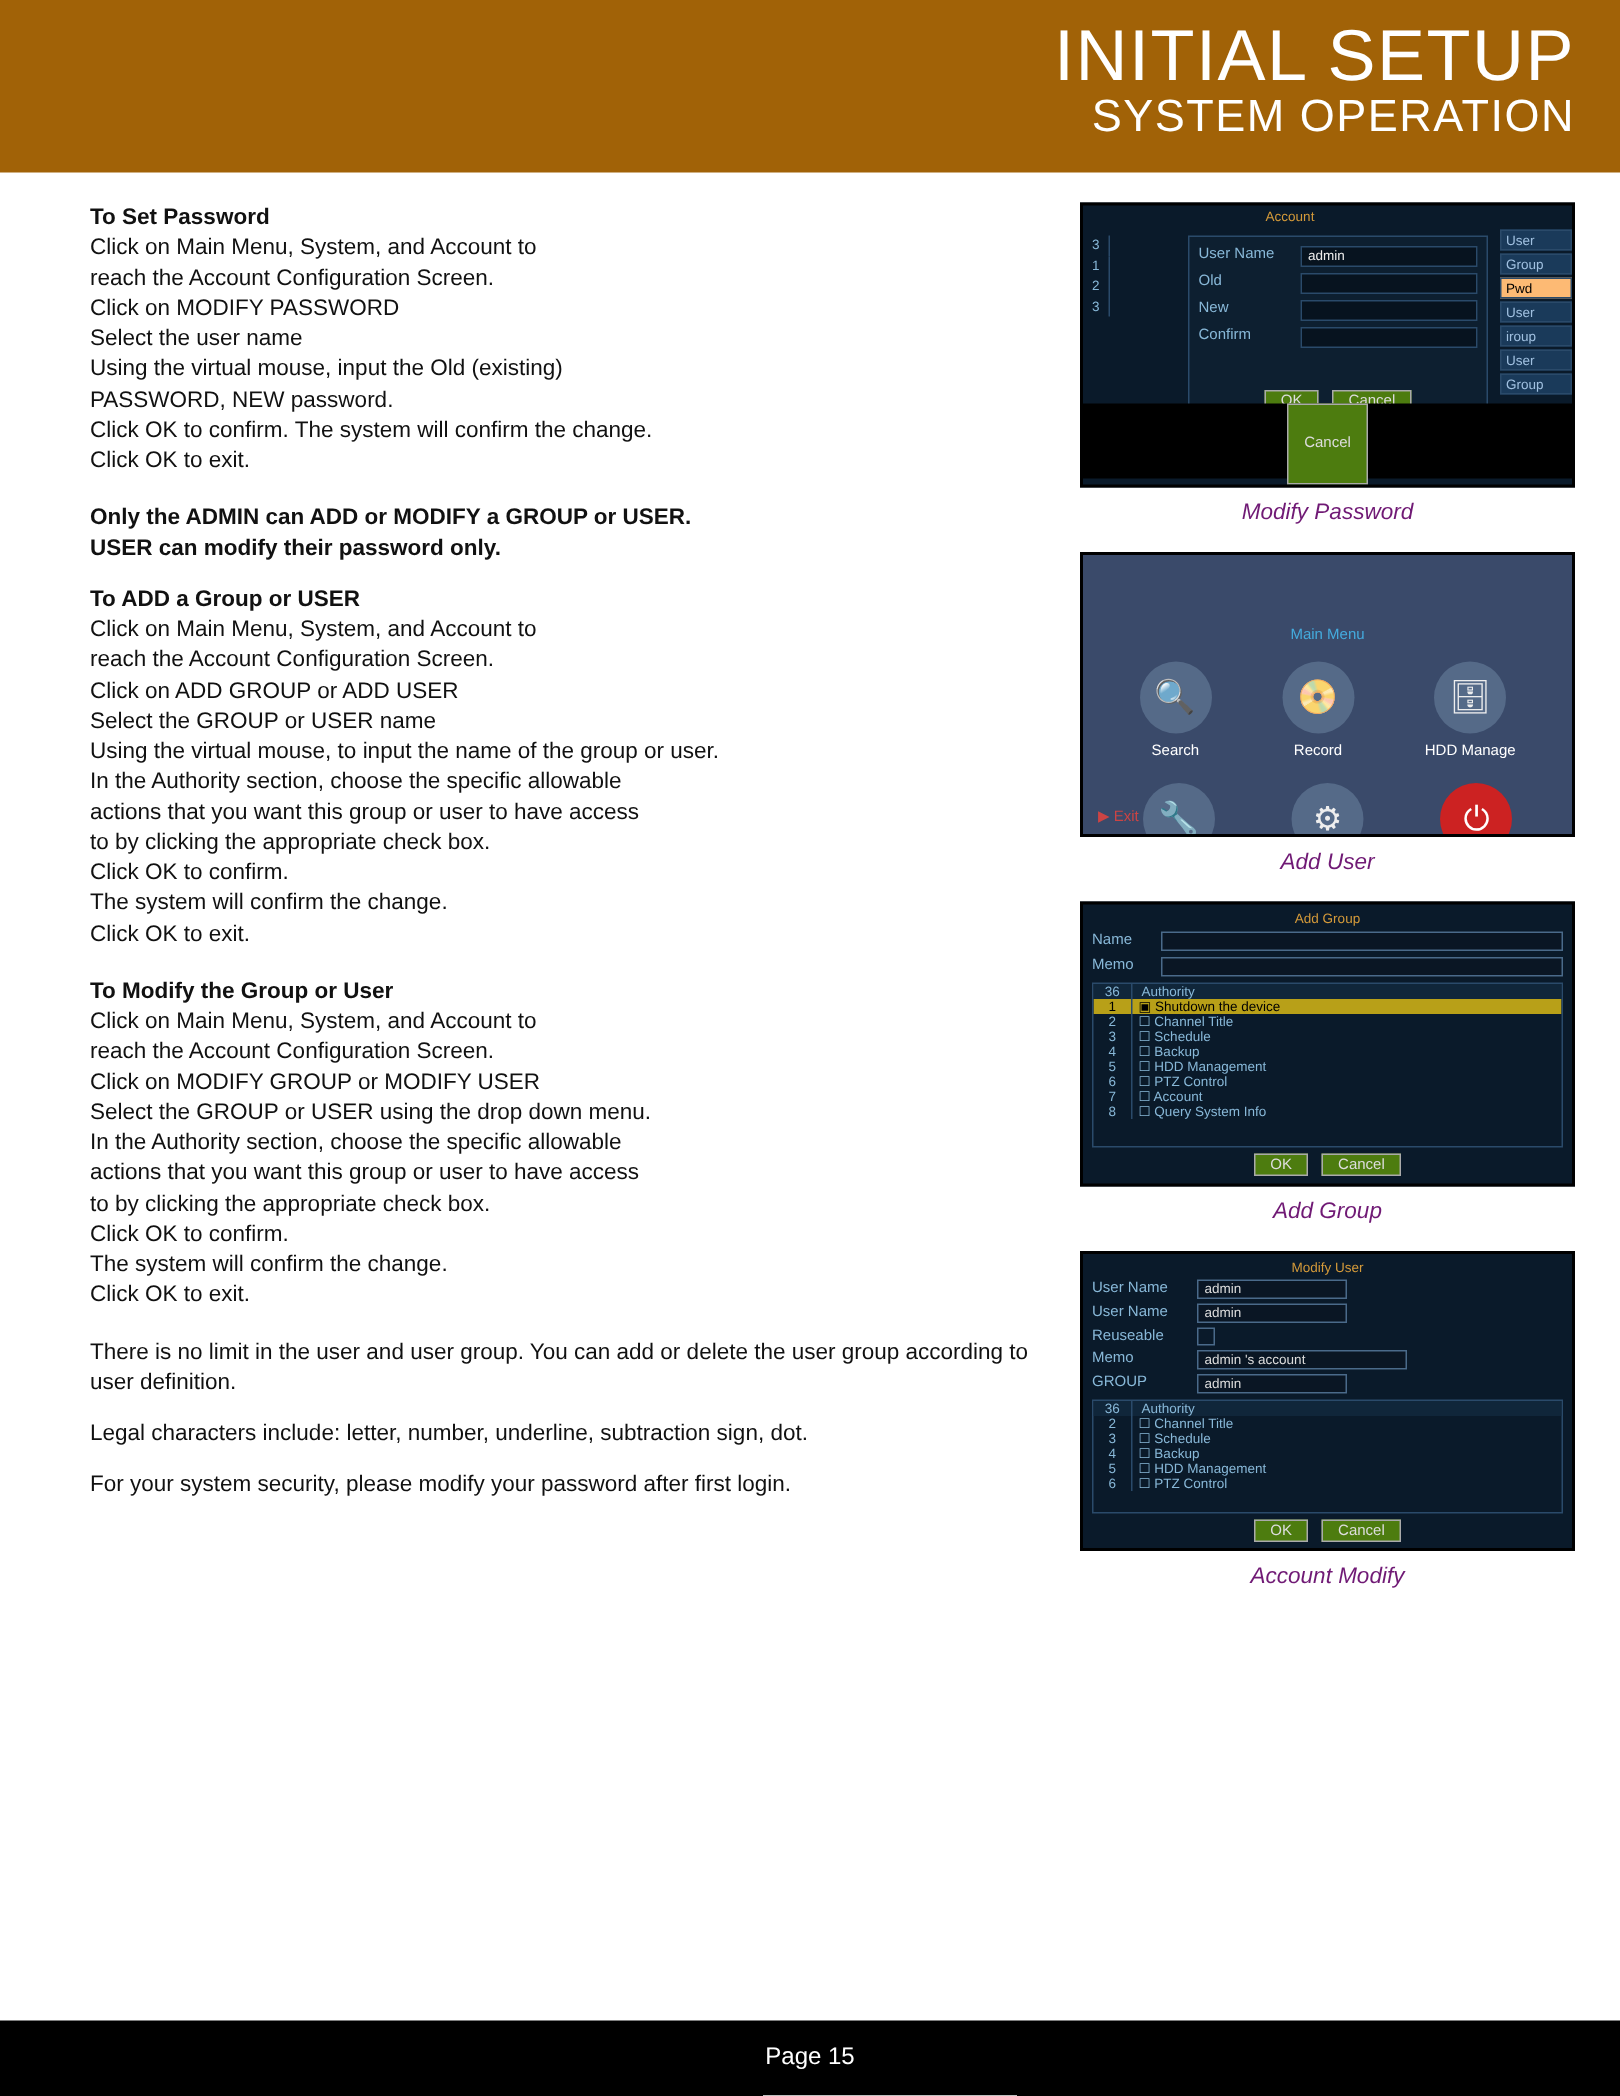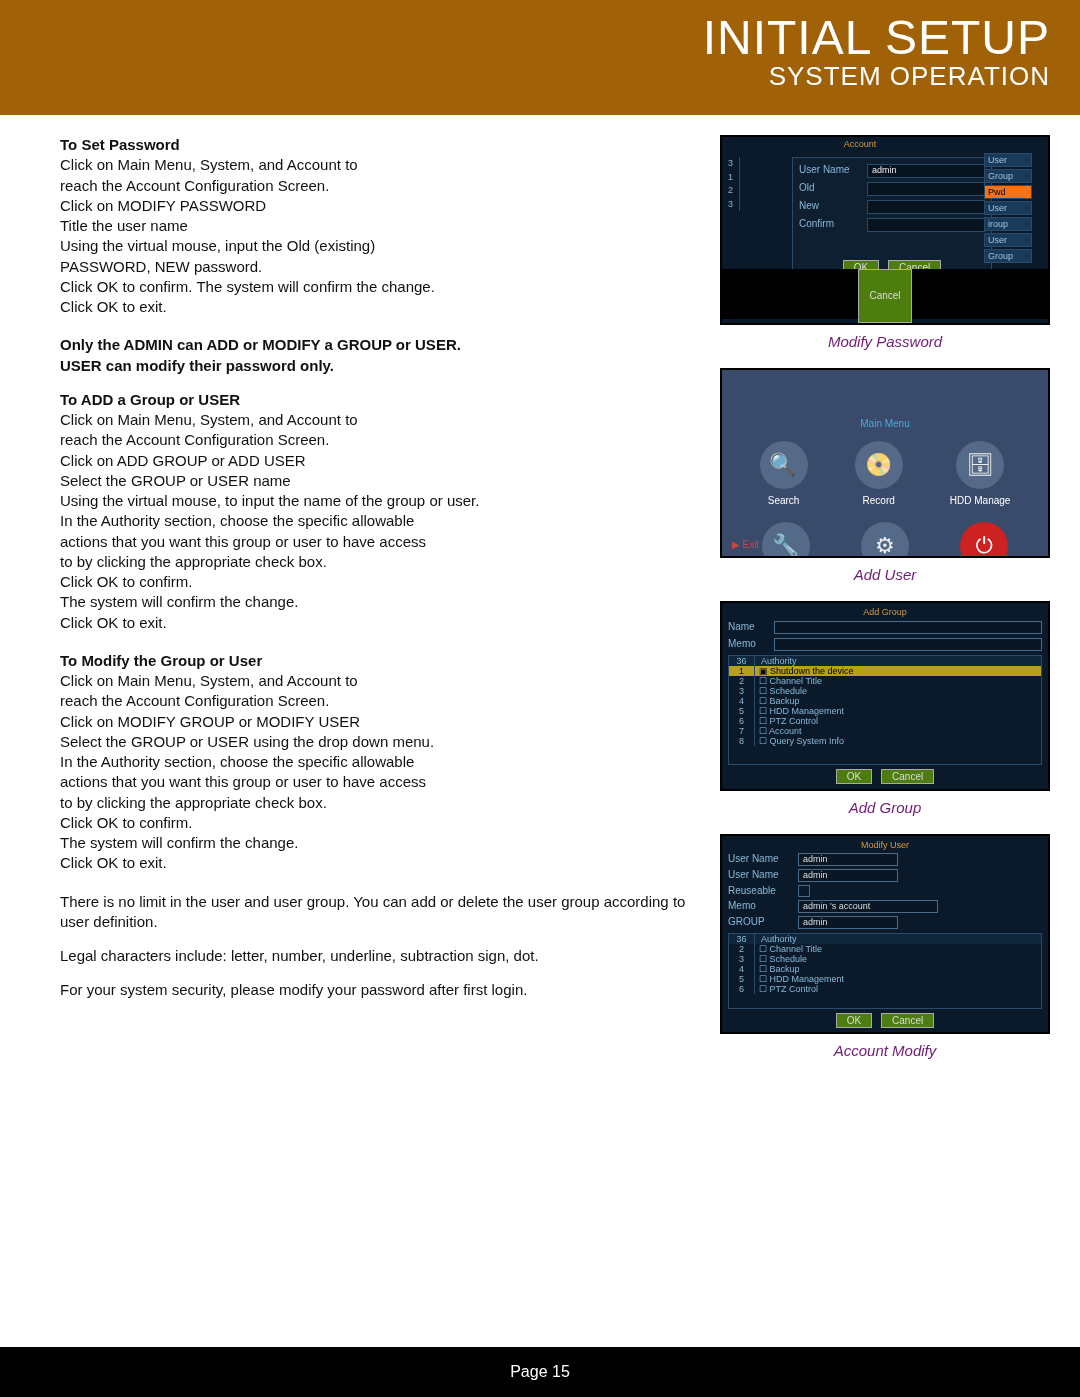--- a/index.html
+++ b/index.html
@@ -18,21 +18,21 @@
     color: #fff;
     text-align: right;
     padding: 10px 30px 0 0;
   }
   .header .title {
     font-size: 48px;
     font-weight: 400;
     letter-spacing: 1px;
   }
   .header .subtitle {
-    font-size: 26px;
+    font-size: 30px;
     font-weight: 400;
     letter-spacing: 1px;
     margin-top: -4px;
   }
   .content {
     display: flex;
     padding: 20px 30px 0 60px;
     gap: 30px;
   }
   .left-col {
@@ -63,28 +63,28 @@
   .caption {
     text-align: center;
     font-style: italic;
     font-size: 15px;
     margin-bottom: 10px;
     color: #701a75;
   }
   
   .ss1 { height: 190px; padding: 6px; }
   .ss1 .sidecol {
-    position: absolute; right: 16px; top: 16px; width: 48px;
+    position: absolute; right: 0; top: 16px; width: 48px;
     display: flex; flex-direction: column; gap: 2px;
   }
   .ss1 .sidecol div {
     background: #1a3a5a; border: 1px solid #2a4a6a;
     padding: 1px 3px; font-size: 9px; color: #a0c0e0;
   }
-  .ss1 .sidecol .hl { background: #f97316; color:#000; }
+  .ss1 .sidecol .hl { background: #fdba74; color:#000; }
   .ss1 .acct { text-align:center; color:#d49a3a; font-size:9px; position:absolute; top:2px; left:0; right:50px;}
   .ss1 .dlg {
     position:absolute; left:70px; top:20px; width:200px;
     background:#0d1f30; border:1px solid #2a4a6a; padding:6px;
   }
   .ss1 .dlg .row { display:flex; gap:8px; margin-bottom:4px; font-size:10px;}
   .ss1 .dlg .row .lbl { width:60px; color:#88b8d8;}
   .ss1 .dlg .row .fld {
     flex:1; height:14px; background:#07131f; border:1px solid #2a4a6a;
     font-size:9px; color:#eee; padding:0 4px;
@@ -162,21 +162,21 @@
   <div class="subtitle">SYSTEM OPERATION</div>
 </div>
 
 <div class="content">
   <div class="left-col">
     <div class="section">
       <p class="bold">To Set Password</p>
       <p>Click on Main Menu, System, and Account to</p>
       <p>reach the Account Configuration Screen.</p>
       <p>Click on MODIFY PASSWORD</p>
-      <p>Title the user name</p>
+      <p>Select the user name</p>
       <p>Using the virtual mouse, input the Old (existing)</p>
       <p>PASSWORD, NEW password.</p>
       <p>Click OK to confirm. The system will confirm the change.</p>
       <p>Click OK to exit.</p>
     </div>
     <p class="bold">Only the ADMIN can ADD or MODIFY a GROUP or USER.</p>
     <p class="bold">USER can modify their password only.</p>
     <div class="spacer"></div>
     <div class="section">
       <p class="bold">To ADD a Group or USER</p>

